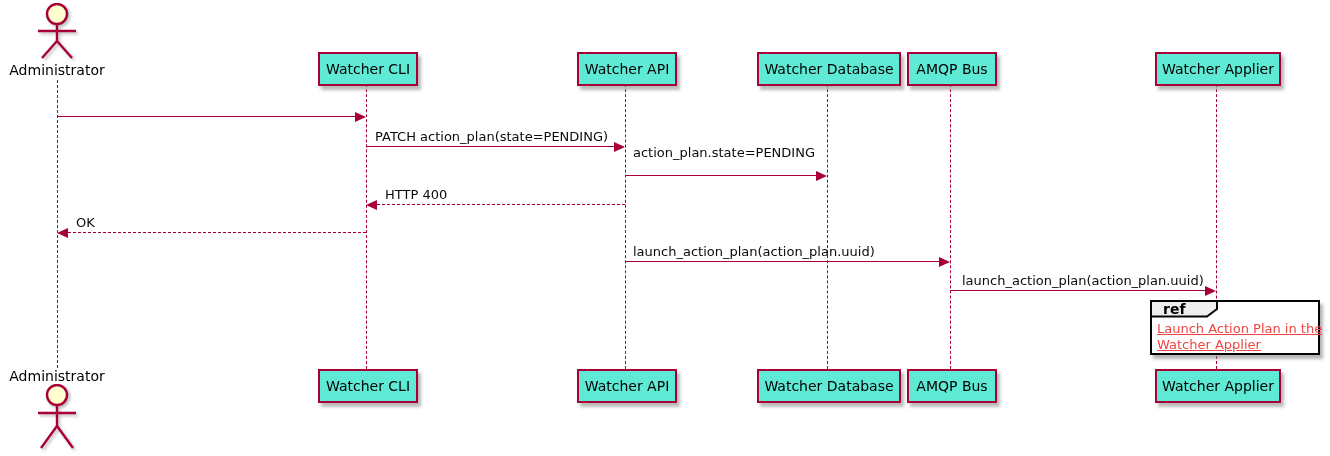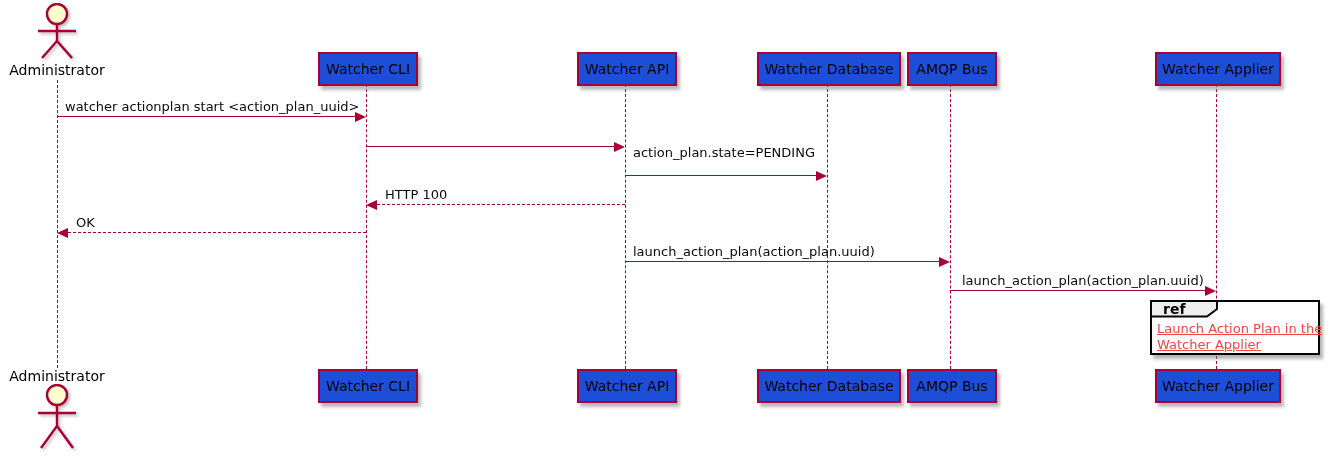--- a/index.html
+++ b/index.html
@@ -2,21 +2,21 @@
 <html><head>
 <meta charset="utf-8">
 <style>
   html,body{margin:0;padding:0;background:#ffffff;}
   #canvas{
     position:relative;width:1330px;height:456px;background:#ffffff;overflow:hidden;
     font-family:"DejaVu Sans","Liberation Sans",sans-serif;color:#000;
   }
   .pbox{
     position:absolute;height:22px;line-height:22px;padding:4px 5px;
-    background:#1d4ed8;border:2px solid #A80036;text-align:center;
+    background:#5eead4;border:2px solid #A80036;text-align:center;
     font-size:14px;color:#000;box-sizing:content-box;
     box-shadow:3px 4px 3px rgba(130,130,130,0.55);
   }
   .lifeline{position:absolute;width:0;border-left:1.6px dashed #A80036;}
   .mlabel{position:absolute;font-size:13px;white-space:nowrap;color:#0a0a0a;}
   .mline{position:absolute;height:0;}
   .mline.solid{border-top:1.6px solid #A80036;}
   .mline.dashed{border-top:1.6px dashed #A80036;}
   .ah{position:absolute;width:0;height:0;border-top:5px solid transparent;border-bottom:5px solid transparent;}
   .ah.right{border-left:11px solid #A80036;}
@@ -37,32 +37,32 @@
 
 <div id="canvas">
 
   <div class="lifeline" style="left:57px;top:80px;height:288px"></div>
   <div class="lifeline" style="left:366px;top:84px;height:285px"></div>
   <div class="lifeline" style="left:625px;top:84px;height:285px"></div>
   <div class="lifeline" style="left:827px;top:84px;height:285px"></div>
   <div class="lifeline" style="left:950px;top:84px;height:285px"></div>
   <div class="lifeline" style="left:1216px;top:84px;height:285px"></div>
 
-  <div class="mlabel" style="left:65px;top:99px">watcher actionplan start &lt;action_plan_uuid&gt;</div>
   <div class="mline solid" style="left:57px;top:116px;width:303px"></div>
   <div class="ah right" style="left:355px;top:112px"></div>
 
+  <div class="mlabel" style="left:375px;top:129px">PATCH action_plan(state=PENDING)</div>
   <div class="mline solid" style="left:366px;top:146px;width:253px"></div>
   <div class="ah right" style="left:614px;top:142px"></div>
 
   <div class="mlabel" style="left:633px;top:145px">action_plan.state=PENDING</div>
   <div class="mline solid" style="left:625px;top:175px;width:196px"></div>
   <div class="ah right" style="left:816px;top:171px"></div>
 
-  <div class="mlabel" style="left:385px;top:187px">HTTP 100</div>
+  <div class="mlabel" style="left:385px;top:187px">HTTP 400</div>
   <div class="mline dashed" style="left:372px;top:204px;width:253px"></div>
   <div class="ah left" style="left:366px;top:200px"></div>
 
   <div class="mlabel" style="left:76px;top:215px">OK</div>
   <div class="mline dashed" style="left:63px;top:232px;width:303px"></div>
   <div class="ah left" style="left:57px;top:228px"></div>
 
   <div class="mlabel" style="left:633px;top:244px">launch_action_plan(action_plan.uuid)</div>
   <div class="mline solid" style="left:625px;top:261px;width:319px"></div>
   <div class="ah right" style="left:939px;top:257px"></div>

